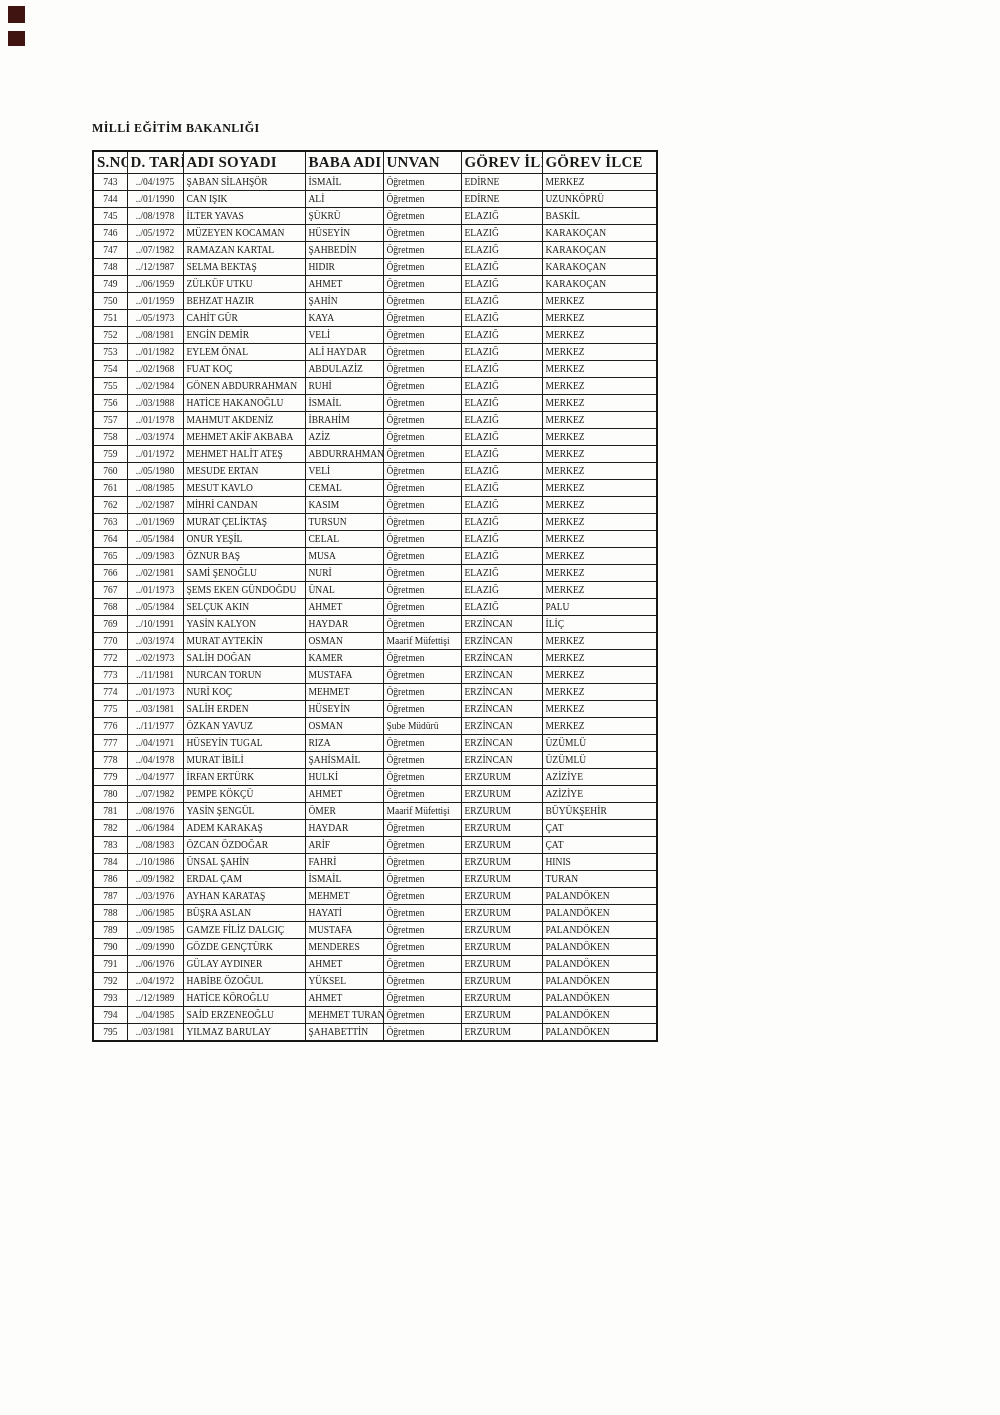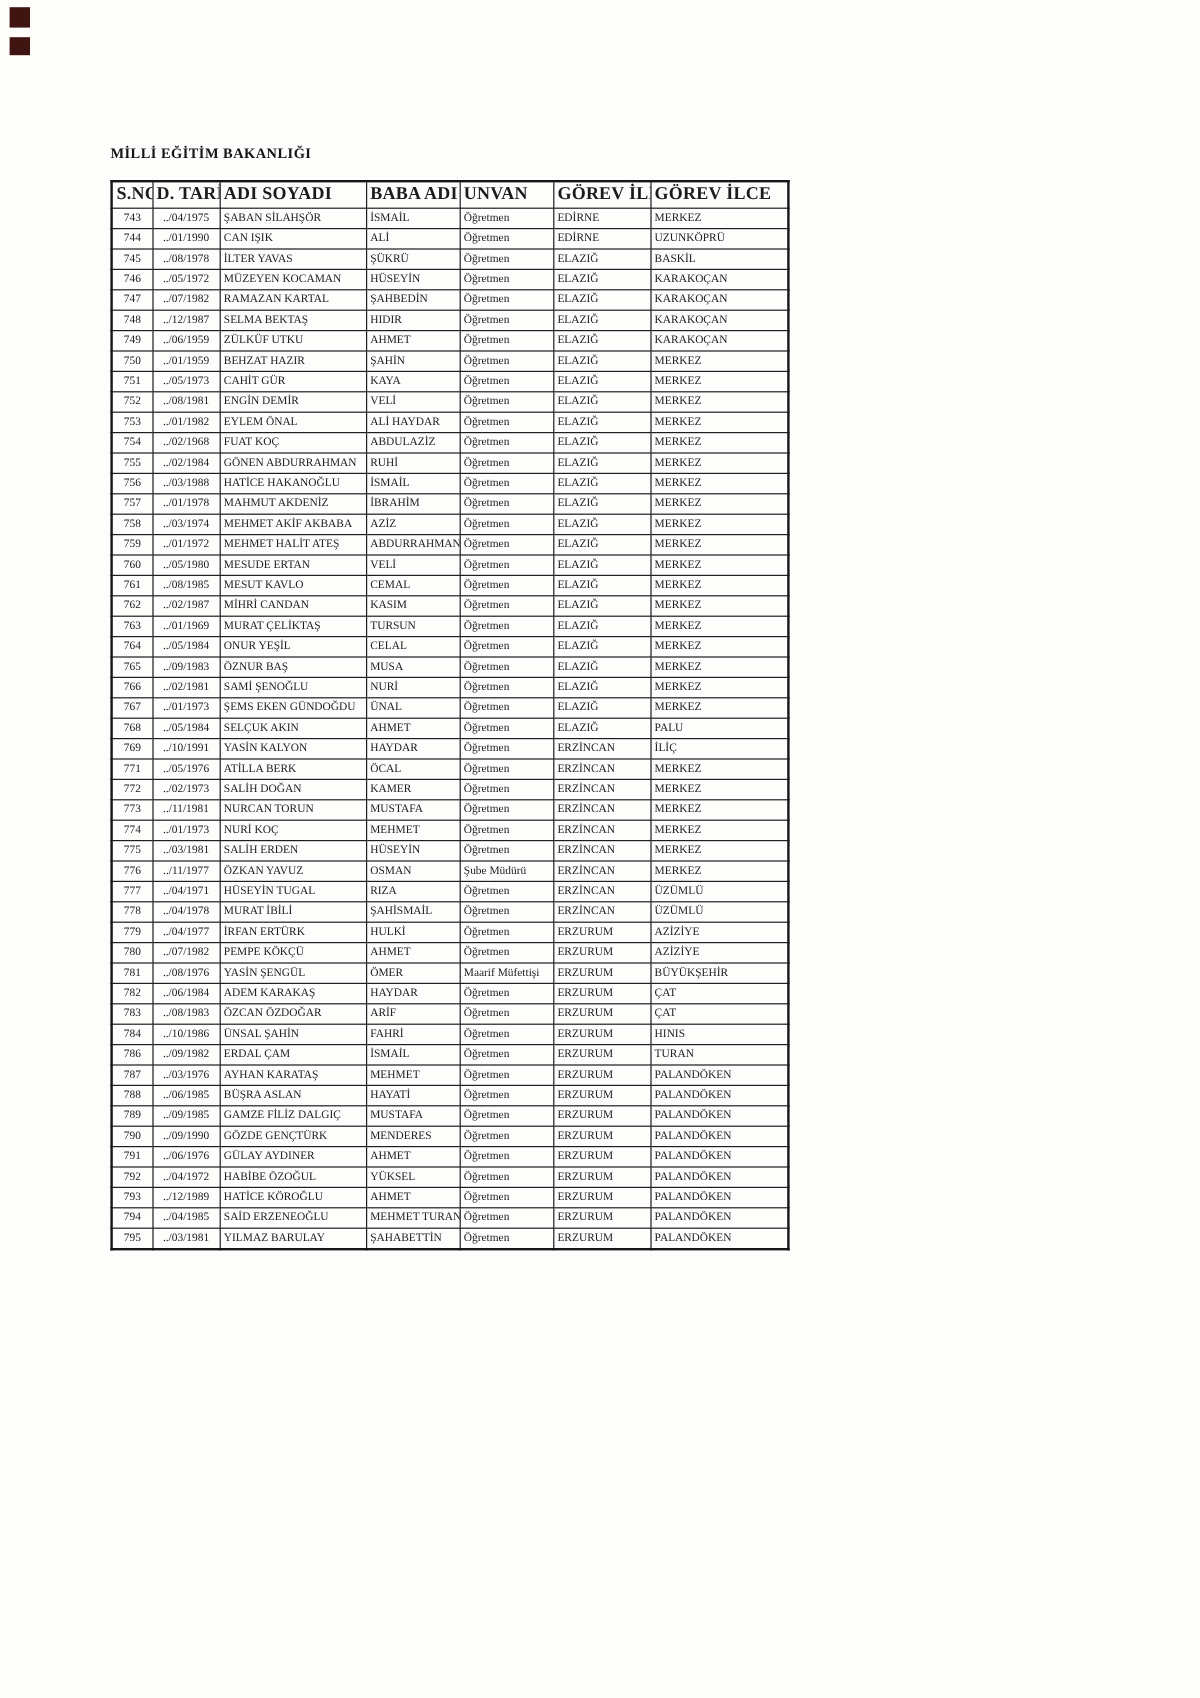--- a/index.html
+++ b/index.html
@@ -332,25 +332,25 @@
         <tr>
           <td class="c-sno">769</td>
           <td class="c-date">../10/1991</td>
           <td class="c-name">YASİN KALYON</td>
           <td class="c-father">HAYDAR</td>
           <td class="c-title">Öğretmen</td>
           <td class="c-city">ERZİNCAN</td>
           <td class="c-district">İLİÇ</td>
         </tr>
         <tr>
-          <td class="c-sno">771</td>
-          <td class="c-date">../05/1976</td>
-          <td class="c-name">ATİLLA BERK</td>
-          <td class="c-father">ÖCAL</td>
-          <td class="c-title">Öğretmen</td>
+          <td class="c-sno">770</td>
+          <td class="c-date">../03/1974</td>
+          <td class="c-name">MURAT AYTEKİN</td>
+          <td class="c-father">OSMAN</td>
+          <td class="c-title">Maarif Müfettişi</td>
           <td class="c-city">ERZİNCAN</td>
           <td class="c-district">MERKEZ</td>
         </tr>
         <tr>
           <td class="c-sno">772</td>
           <td class="c-date">../02/1973</td>
           <td class="c-name">SALİH DOĞAN</td>
           <td class="c-father">KAMER</td>
           <td class="c-title">Öğretmen</td>
           <td class="c-city">ERZİNCAN</td>

